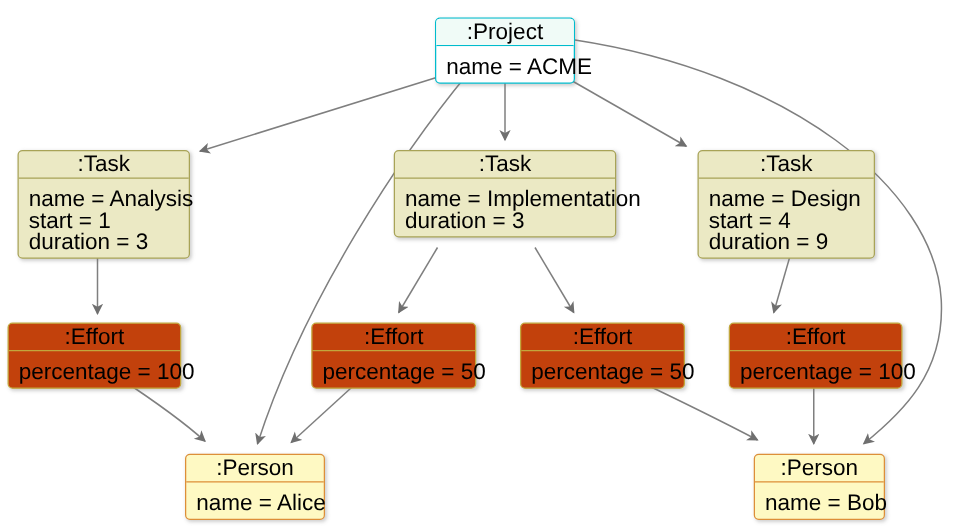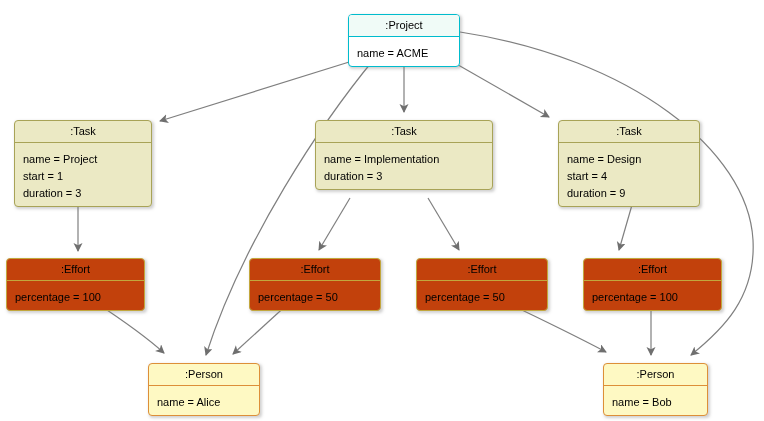--- a/index.html
+++ b/index.html
@@ -13,21 +13,21 @@
   }
   #edge-layer{position:absolute;left:0;top:0;width:764px;height:421px;z-index:0;}
   .node{
     position:absolute;
     border:1.4px solid #888;
     border-radius:4px;
     background:#fff;
     box-shadow:1.5px 1.5px 3px rgba(120,120,120,.35);
     z-index:1;
     box-sizing:border-box;
-    font-size:11px;
+    font-size:18px;
   }
   .node-title{
     text-align:center;
     height:21px;
     line-height:21px;
     padding:0 10px;
     border-bottom:1px solid;
     white-space:nowrap;
   }
   .node-body{padding:8px 8px 4px 8px;}
@@ -73,21 +73,21 @@
   <div class="node project" style="left:348px;top:14px;width:112px;">
     <div class="node-title">:Project</div>
     <div class="node-body">
       <div class="attr">name = ACME</div>
     </div>
   </div>
 
   <div class="node task" style="left:14px;top:120px;width:138px;">
     <div class="node-title">:Task</div>
     <div class="node-body">
-      <div class="attr">name = Project</div>
+      <div class="attr">name = Analysis</div>
       <div class="attr">start = 1</div>
       <div class="attr">duration = 3</div>
     </div>
   </div>
 
   <div class="node task" style="left:315px;top:120px;width:178px;">
     <div class="node-title">:Task</div>
     <div class="node-body">
       <div class="attr">name = Implementation</div>
       <div class="attr">duration = 3</div>

